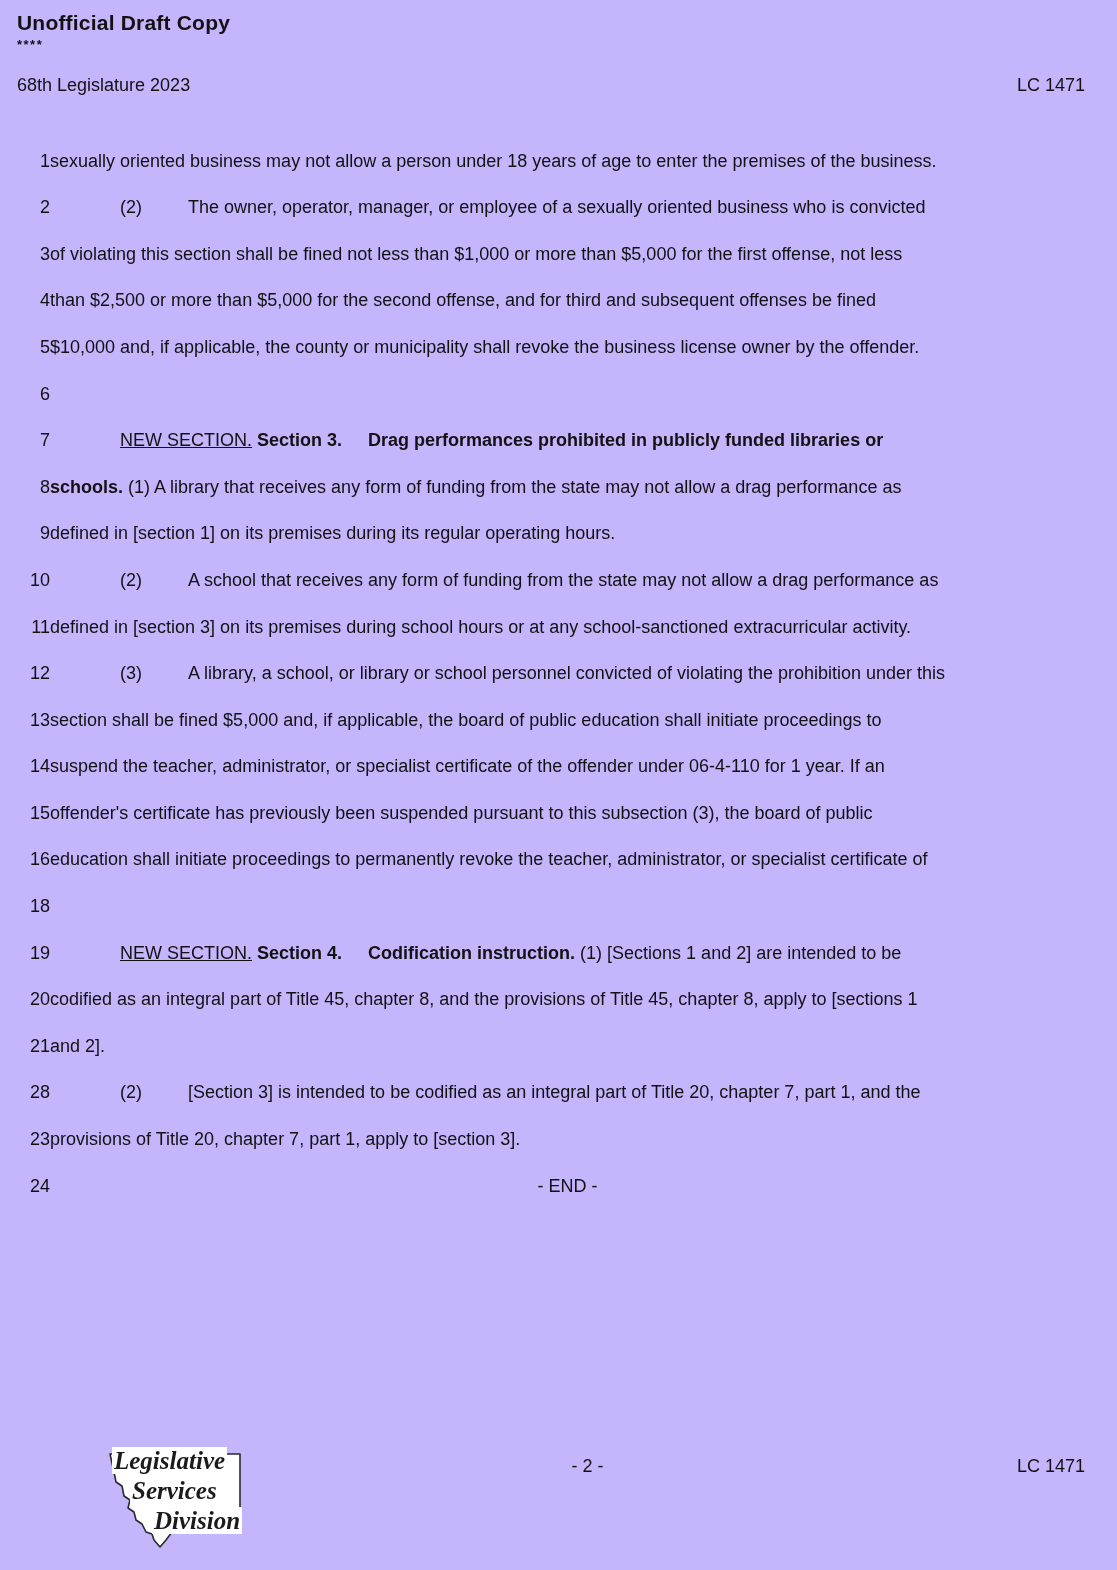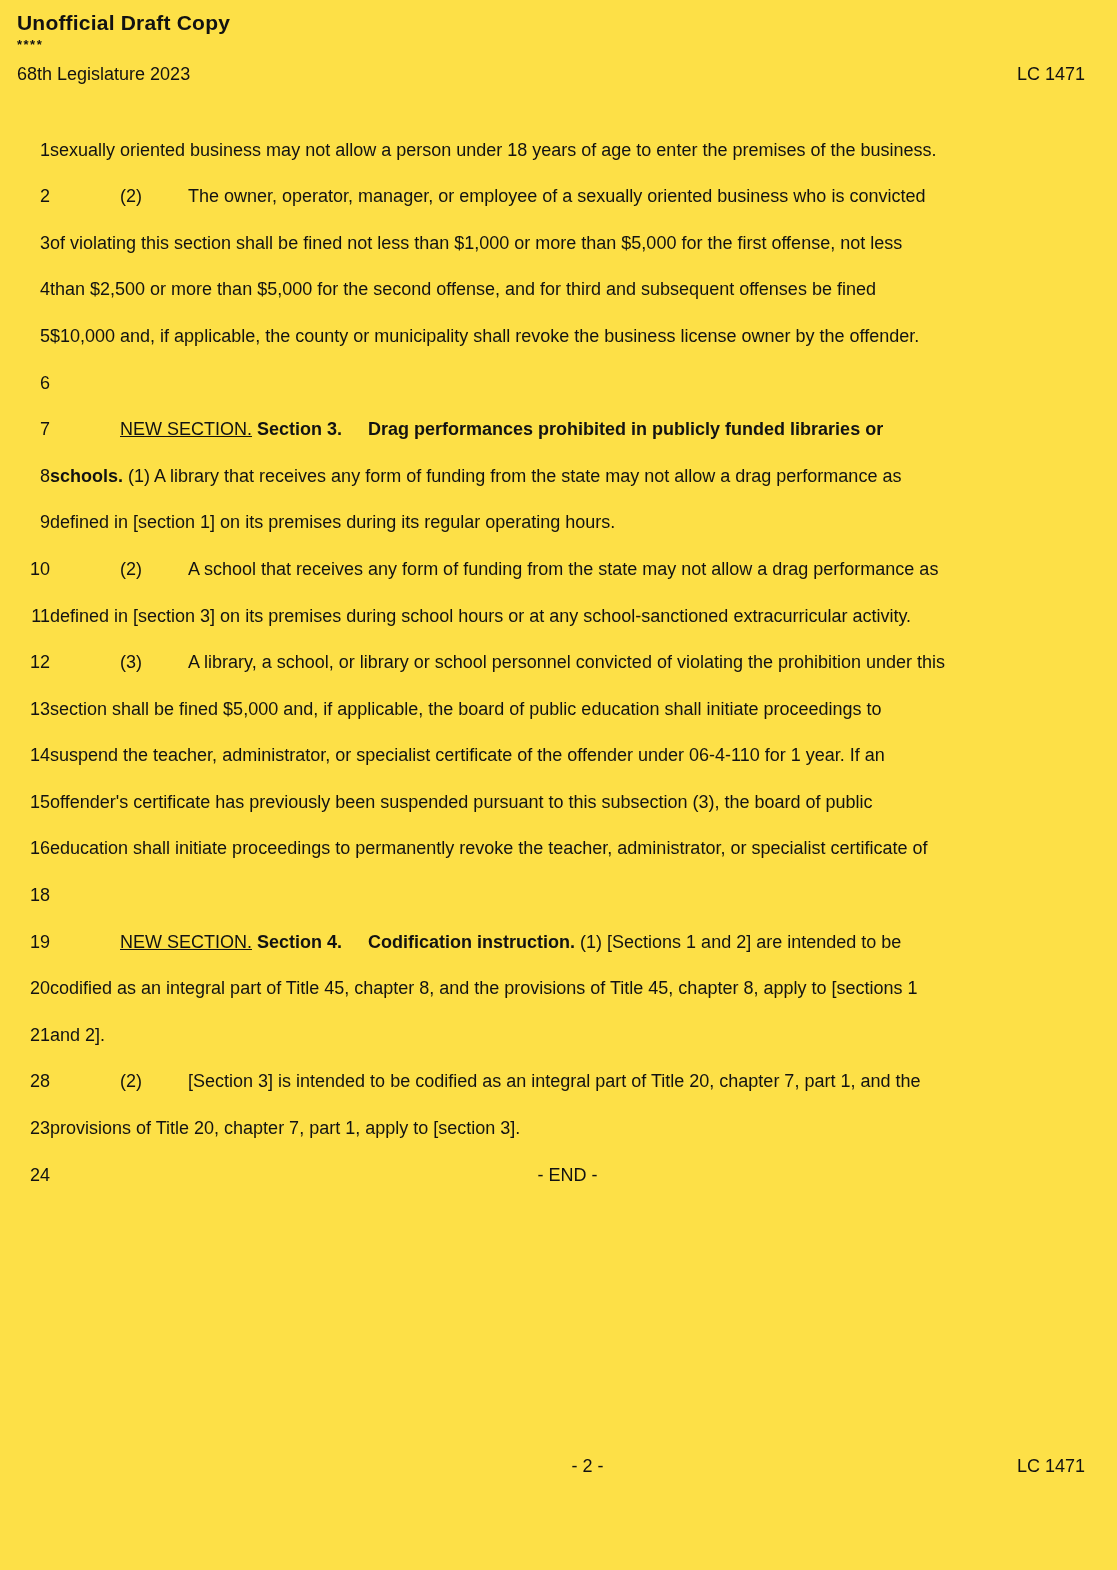--- a/index.html
+++ b/index.html
@@ -1,24 +1,24 @@
 <!DOCTYPE html>
 <html><head>
 <meta charset="utf-8">
 <style>
   * { margin:0; padding:0; box-sizing:border-box; }
   html,body { background:#fff; }
   .page {
-    width:1117px; height:1570px; background:#fde047; position:relative;
+    width:1117px; height:1570px; background:#c4b5fd; position:relative;
     font-family:"Liberation Sans", sans-serif; color:#121212; overflow:hidden;
   }
   .header { padding:10px 32px 0 17px; }
   .title { font-size:21px; font-weight:700; letter-spacing:0.2px; line-height:1.2; }
   .stars { font-size:13px; font-weight:700; letter-spacing:1.5px; line-height:1; margin-top:3px; }
-  .leg-row { display:flex; justify-content:space-between; margin-top:13px; font-size:18px; line-height:1.2; }
+  .leg-row { display:flex; justify-content:space-between; margin-top:24px; font-size:18px; line-height:1.2; }
 
   .lines { margin-top:41px; }
   .line { display:flex; align-items:center; height:46.6px; font-size:18px; }
   .line-num { flex:0 0 50px; width:50px; text-align:right; }
   .line-text { white-space:nowrap; flex:1; }
   .line-text.center { text-align:center; margin-right:32px; }
   .indent { display:inline-block; width:70px; }
   .tab { display:inline-block; width:46px; }
   .gap { display:inline-block; width:26px; }
   .b { font-weight:700; }
@@ -140,17 +140,27 @@
         <span class="line-num">23</span>
         <span class="line-text"><span>provisions of Title 20, chapter 7, part 1, apply to [section 3].</span></span>
       </div>
       <div class="line">
         <span class="line-num">24</span>
         <span class="line-text center"><span>- END -</span></span>
       </div>
     </div>
 
   <div class="footer">
+    <div class="logo">
+      <svg width="150" height="104" viewBox="0 0 150 104">
+        <path d="M14,6 L144,6 L144,62 L86,62 L87,74 L80,76 L76,84 L70,92 L64,99 L58,92 L56,86 L50,84 L46,76 L40,72 L38,64 L32,60 L34,52 L28,48 L26,38 L20,34 L18,24 Z" fill="#ffffff" stroke="#2a2a2a" stroke-width="1.6" stroke-linejoin="round"></path>
+      </svg>
+      <div class="logo-text">
+        <span class="lt lt1"><span>Legislative</span></span>
+        <span class="lt lt2"><span>Services</span></span>
+        <span class="lt lt3"><span>Division</span></span>
+      </div>
+    </div>
     <div class="page-num">- 2 -</div>
     <div class="footer-doc">LC 1471</div>
   </div>
 
 </div>
 
 </body></html>

